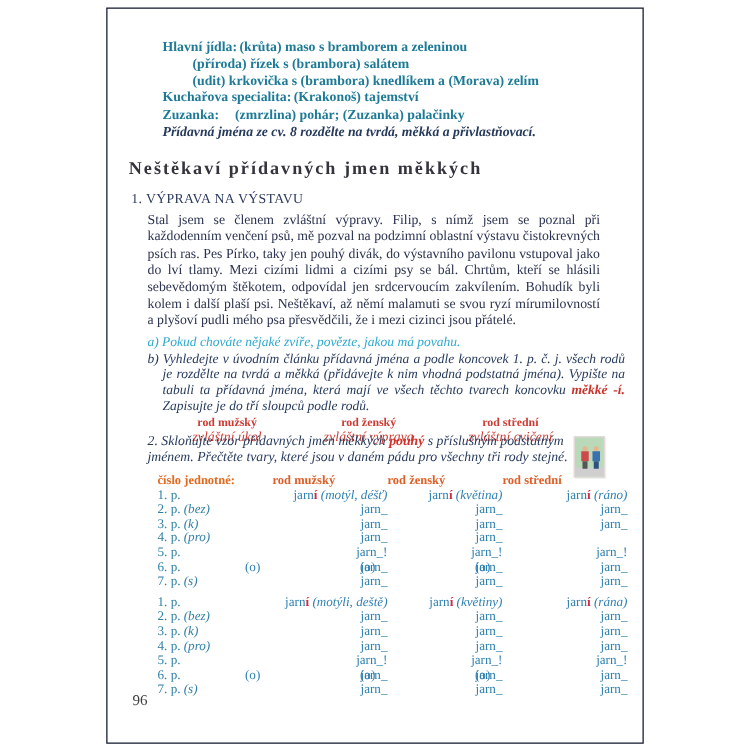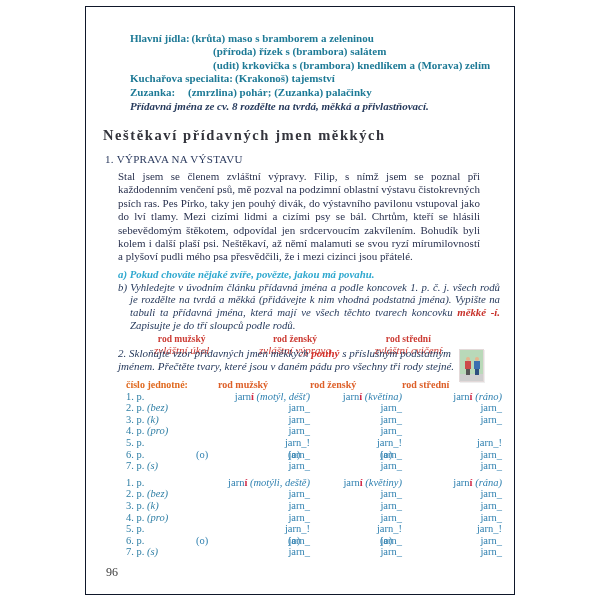--- a/index.html
+++ b/index.html
@@ -3,31 +3,31 @@
 <meta charset="utf-8">
 <style>
   html,body{margin:0;padding:0;width:600px;height:600px;background:#fff;
     font-family:"Liberation Serif",serif;-webkit-font-smoothing:antialiased;}
   .page{position:absolute;left:85px;top:6px;width:428px;height:587px;
     border:1px solid #0f172a;background:#fff;}
   
   .menu{position:absolute;left:44px;top:25px;width:372px;font-size:11px;
     line-height:13.4px;color:#1e7a96;font-weight:bold;}
   .menu-label{display:inline-block;min-width:56px;margin-right:2px;}
-  .menu-line.indent .menu-text{margin-left:83px;display:inline-block;}
+  .menu-line.indent .menu-text{margin-left:24px;display:inline-block;}
   .menu-note{font-weight:bold;font-style:italic;color:#263a5c;margin-top:1px;}
   
   .heading{position:absolute;left:17px;top:120px;font-size:14.5px;font-weight:bold;
     letter-spacing:1.6px;color:#33343c;}
   
   .ex1{position:absolute;left:19px;top:146px;width:382px;color:#263a5c;}
   .ex1-title{font-size:11px;letter-spacing:.3px;color:#2b3a5e;}
   .ex1-par{margin:5px 0 0 13px;width:362px;text-align:justify;font-size:11px;
     line-height:13.4px;color:#2b3350;}
-  .task-a{margin:4px 0 0 13px;font-size:10.8px;font-style:italic;color:#2fa8cf;font-weight:bold;}
+  .task-a{margin:4px 0 0 13px;font-size:10.8px;font-style:italic;color:#2fa8cf;font-weight:normal;}
   .task-b{margin:1px 0 0 13px;width:370px;font-size:10.8px;font-style:italic;
     line-height:12.6px;color:#263a5c;padding-left:12px;text-indent:-12px;text-align:justify;}
   .red-bold{color:#c8322b;font-weight:bold;}
   .gender-table{margin:3px 0 0 20px;width:340px;display:grid;
     grid-template-columns:1fr 1fr 1fr;text-align:center;}
   .gender-head{font-size:9.5px;font-weight:bold;color:#cc3b33;}
   .gender-ex{font-size:11px;font-style:italic;color:#cc3b33;}
   
   .ex2{position:absolute;left:32px;top:340px;width:352px;font-size:11px;
     font-style:italic;line-height:13px;color:#263a5c;}
@@ -48,21 +48,21 @@
   .case-prep{font-style:italic;}
   .num-label{color:#e06a20;font-weight:bold;font-size:10px;}
   .colhead{color:#dd5f28;font-weight:bold;font-size:10px;}
   .tcell{position:relative;color:#2f80b0;text-align:right;}
   .tcell .pre{position:absolute;left:-22px;color:#2f80b0;}
   .seg-stem{color:#2f80b0;}
   .seg-end{color:#d02a47;font-weight:bold;}
   .seg-noun{color:#2f80b0;font-style:italic;}
   .gap{height:5px;}
   
-  .pagenum{position:absolute;left:20px;top:558px;font-size:12px;color:#3c3c3c;}
+  .pagenum{position:absolute;left:20px;top:546px;font-size:12px;color:#3c3c3c;}
 </style>
 </head>
 <body>
 
 <div class="page">
 
   <div class="menu" id="menu">
       <div class="menu-line"><span class="menu-label">Hlavní jídla:</span><span class="menu-text">(krůta) maso s bramborem a zeleninou</span></div>
       <div class="menu-line indent"><span class="menu-text">(příroda) řízek s (brambora) salátem</span></div>
       <div class="menu-line indent"><span class="menu-text">(udit) krkovička s (brambora) knedlíkem a (Morava) zelím</span></div>

